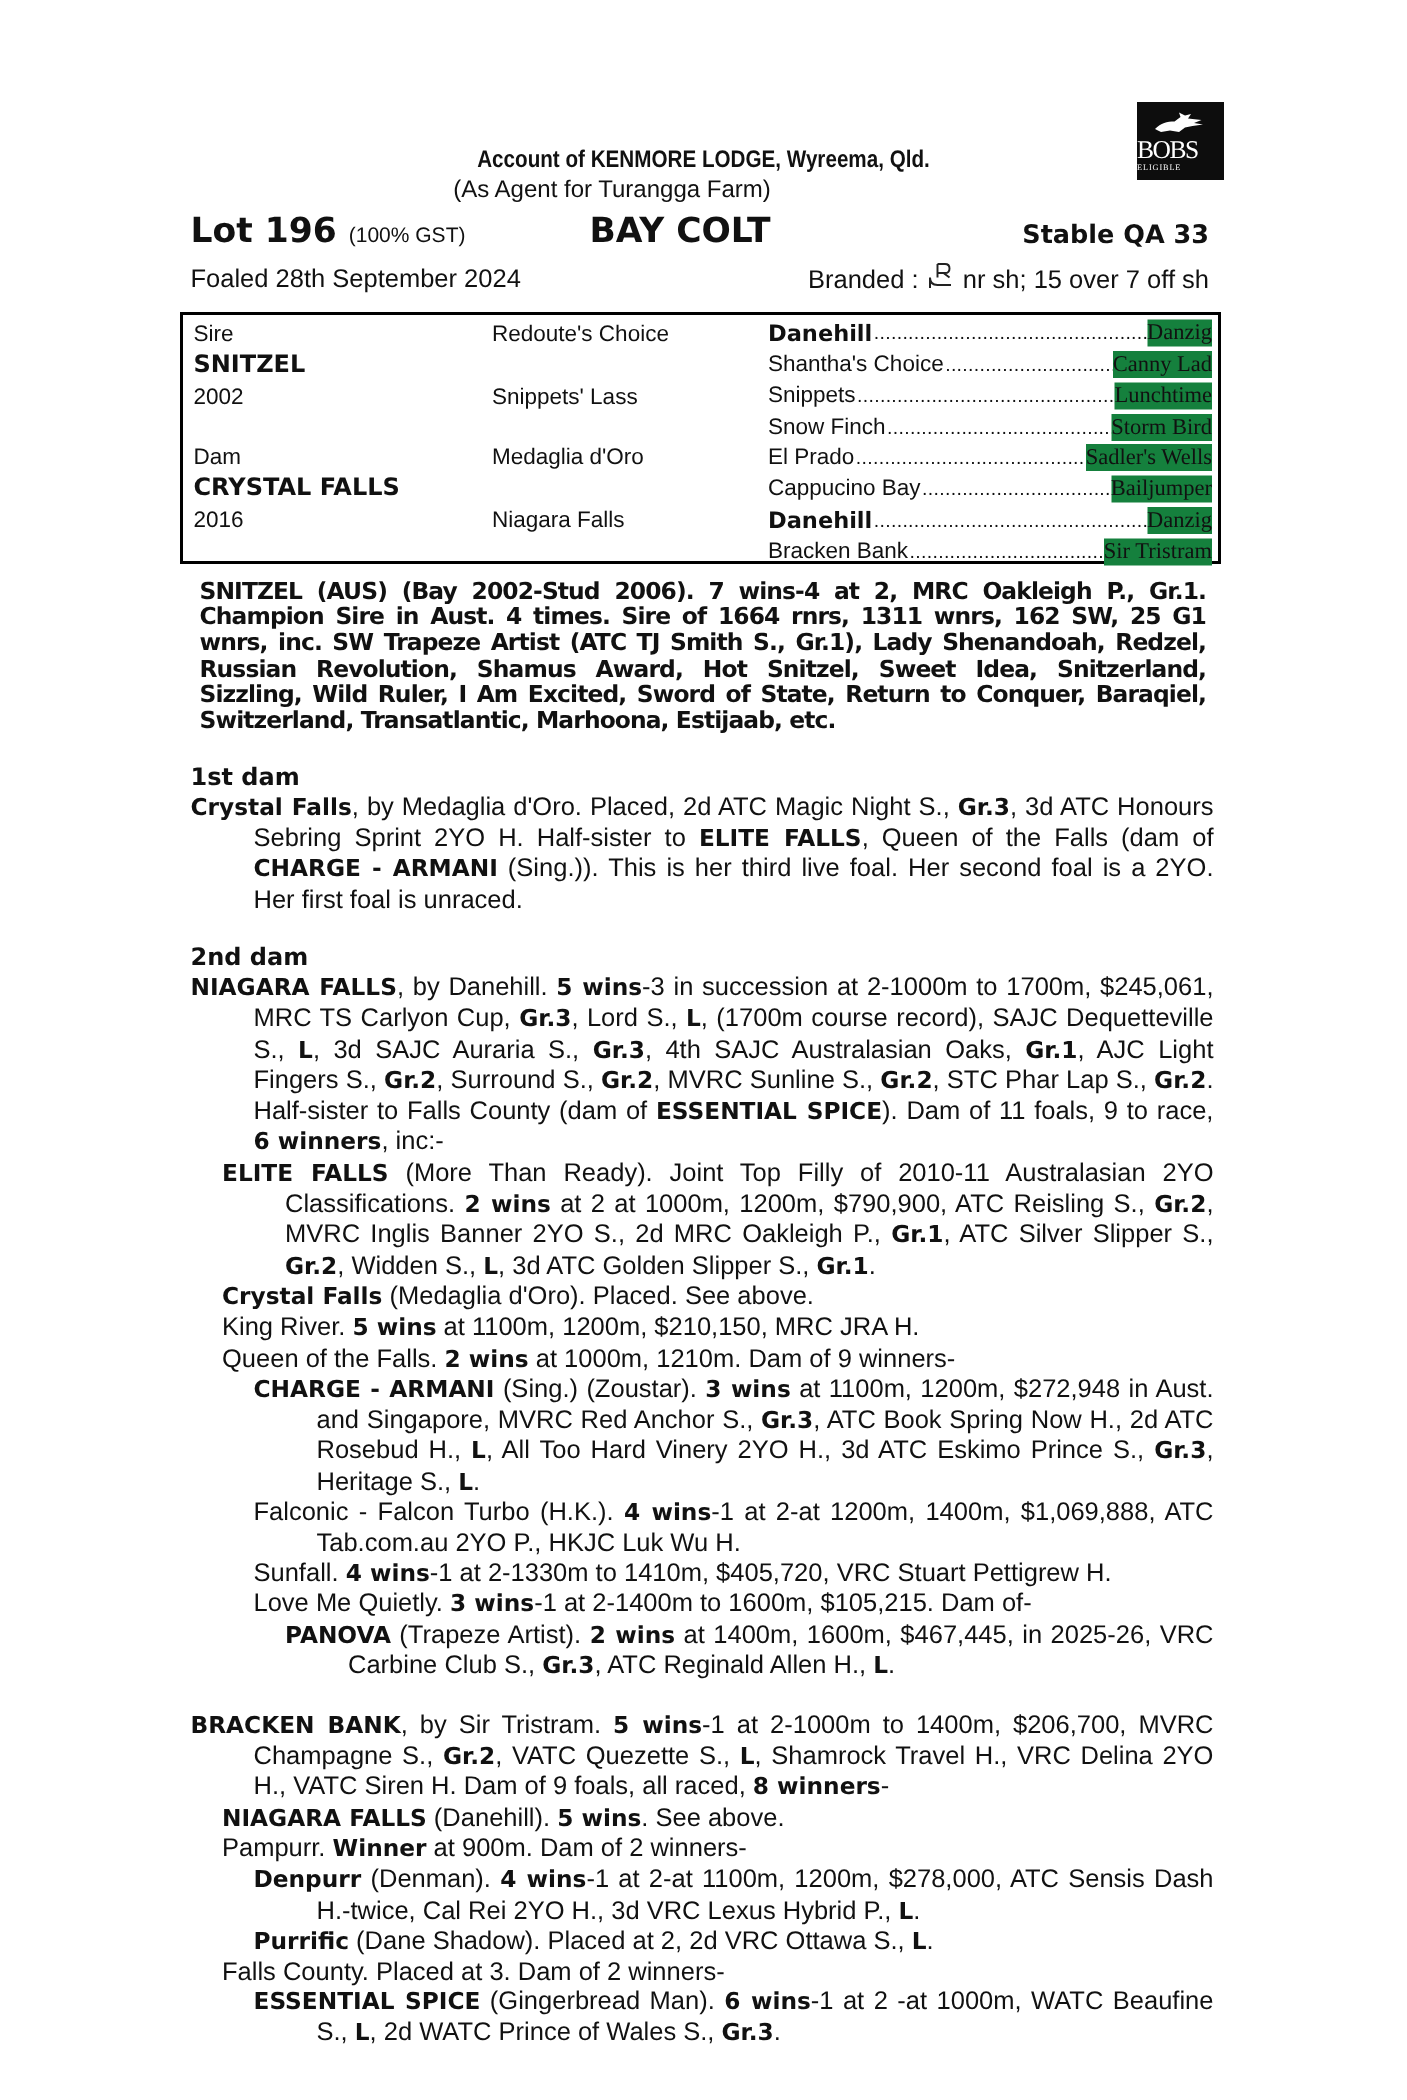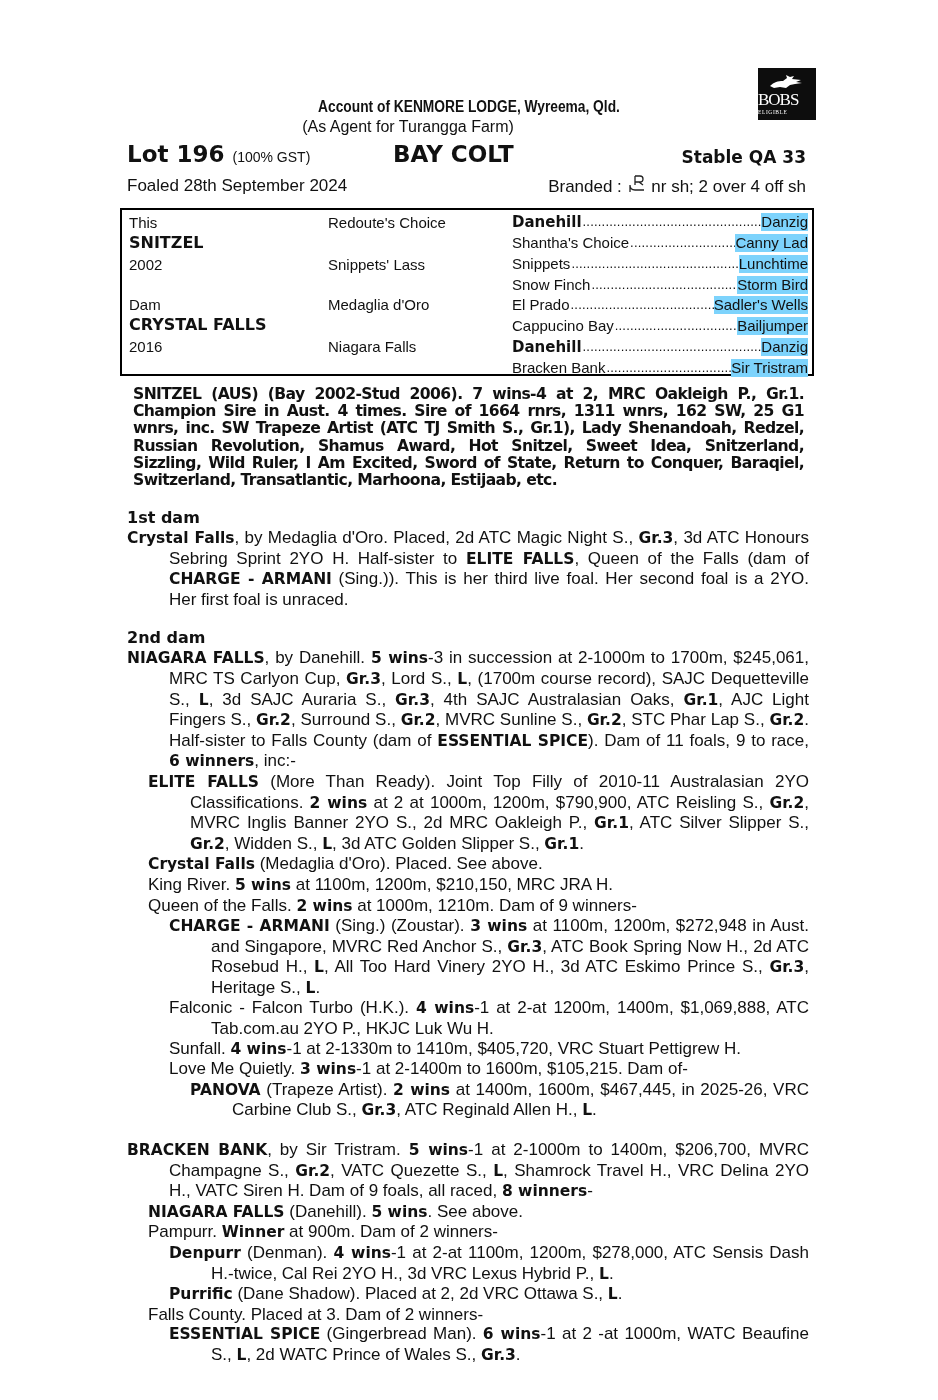--- a/index.html
+++ b/index.html
@@ -24,21 +24,21 @@
     .branded svg { vertical-align:-2px; }
 
     .pedigree { position:absolute; left:120px; top:208px; width:694px; height:168px; border:2px solid #000; box-sizing:border-box; }
     .ped-cell { position:absolute; font-size:15px; line-height:18px; white-space:nowrap; }
     .ped-name-big { font-family:"DejaVu Sans", sans-serif; font-weight:bold; font-size:16px; }
     .ped-row { position:absolute; left:390px; width:296px; font-size:15px; line-height:18px; display:flex; white-space:nowrap; }
     .ped-row .l { flex:0 0 auto; }
     .ped-row .l.bold { font-family:"DejaVu Sans", sans-serif; font-weight:bold; }
     .ped-row .dots { flex:1 1 auto; overflow:hidden; position:relative; }
     .ped-row .dots::after { content:"........................................................................................................"; position:absolute; left:1px; bottom:0; font-size:13px; letter-spacing:0.2px; white-space:nowrap; }
-    .ped-row .r { flex:0 0 auto; background:#7dd3fc; }
+    .ped-row .r { flex:0 0 auto; background:#15803d;font-family:Liberation Serif, serif; }
 
     .sire-summary { position:absolute; left:133px; top:386px; width:671px; font-family:"DejaVu Sans", sans-serif; font-weight:bold; font-size:15.6px; line-height:17.2px; text-align:justify; letter-spacing:-0.6px; }
 
     .body-text { position:absolute; left:127px; width:682px; font-size:17px; line-height:19.6px; }
     .dam-heading { font-family:"DejaVu Sans", sans-serif; font-weight:bold; font-size:16px; line-height:20px; }
     .para { text-align:justify; }
     .b { font-family:"DejaVu Sans", sans-serif; font-weight:bold; font-size:15.5px; }
     .ind0 { padding-left:42px; text-indent:-42px; }
     .ind1 { padding-left:63px; text-indent:-42px; }
     .ind2 { padding-left:84px; text-indent:-42px; }
@@ -66,25 +66,25 @@
   </div>
   <div class="colour">BAY COLT</div>
   <div class="stable">Stable QA 33</div>
 
   <div class="foaled">Foaled 28th September 2024</div>
   <div class="branded">
     <span>Branded :</span>
     <svg width="20" height="20" viewBox="0 0 20 20">
       <path d="M8 2 L8 11 M8 2 L13 2 Q16 2 16 5 Q16 8 13 8 L8 8 M12 8 L16 11 M3 11 Q3 16 8 16 L17 16 M3 11 L3 18" fill="none" stroke="#222" stroke-width="1.3"></path>
     </svg>
-    <span>nr sh; 2 over 4 off sh</span>
+    <span>nr sh; 15 over 7 off sh</span>
   </div>
 
   <div class="pedigree">
-    <div class="ped-cell" style="left:7px;top:4px;">This</div>
+    <div class="ped-cell" style="left:7px;top:4px;">Sire</div>
     <div class="ped-cell ped-name-big" style="left:7px;top:24px;">SNITZEL</div>
     <div class="ped-cell" style="left:7px;top:46px;">2002</div>
     <div class="ped-cell" style="left:7px;top:86px;">Dam</div>
     <div class="ped-cell ped-name-big" style="left:7px;top:106px;">CRYSTAL FALLS</div>
     <div class="ped-cell" style="left:7px;top:128px;">2016</div>
 
     <div class="ped-cell" style="left:206px;top:4px;">Redoute's Choice</div>
     <div class="ped-cell" style="left:206px;top:46px;">Snippets' Lass</div>
     <div class="ped-cell" style="left:206px;top:86px;">Medaglia d'Oro</div>
     <div class="ped-cell" style="left:206px;top:128px;">Niagara Falls</div>

